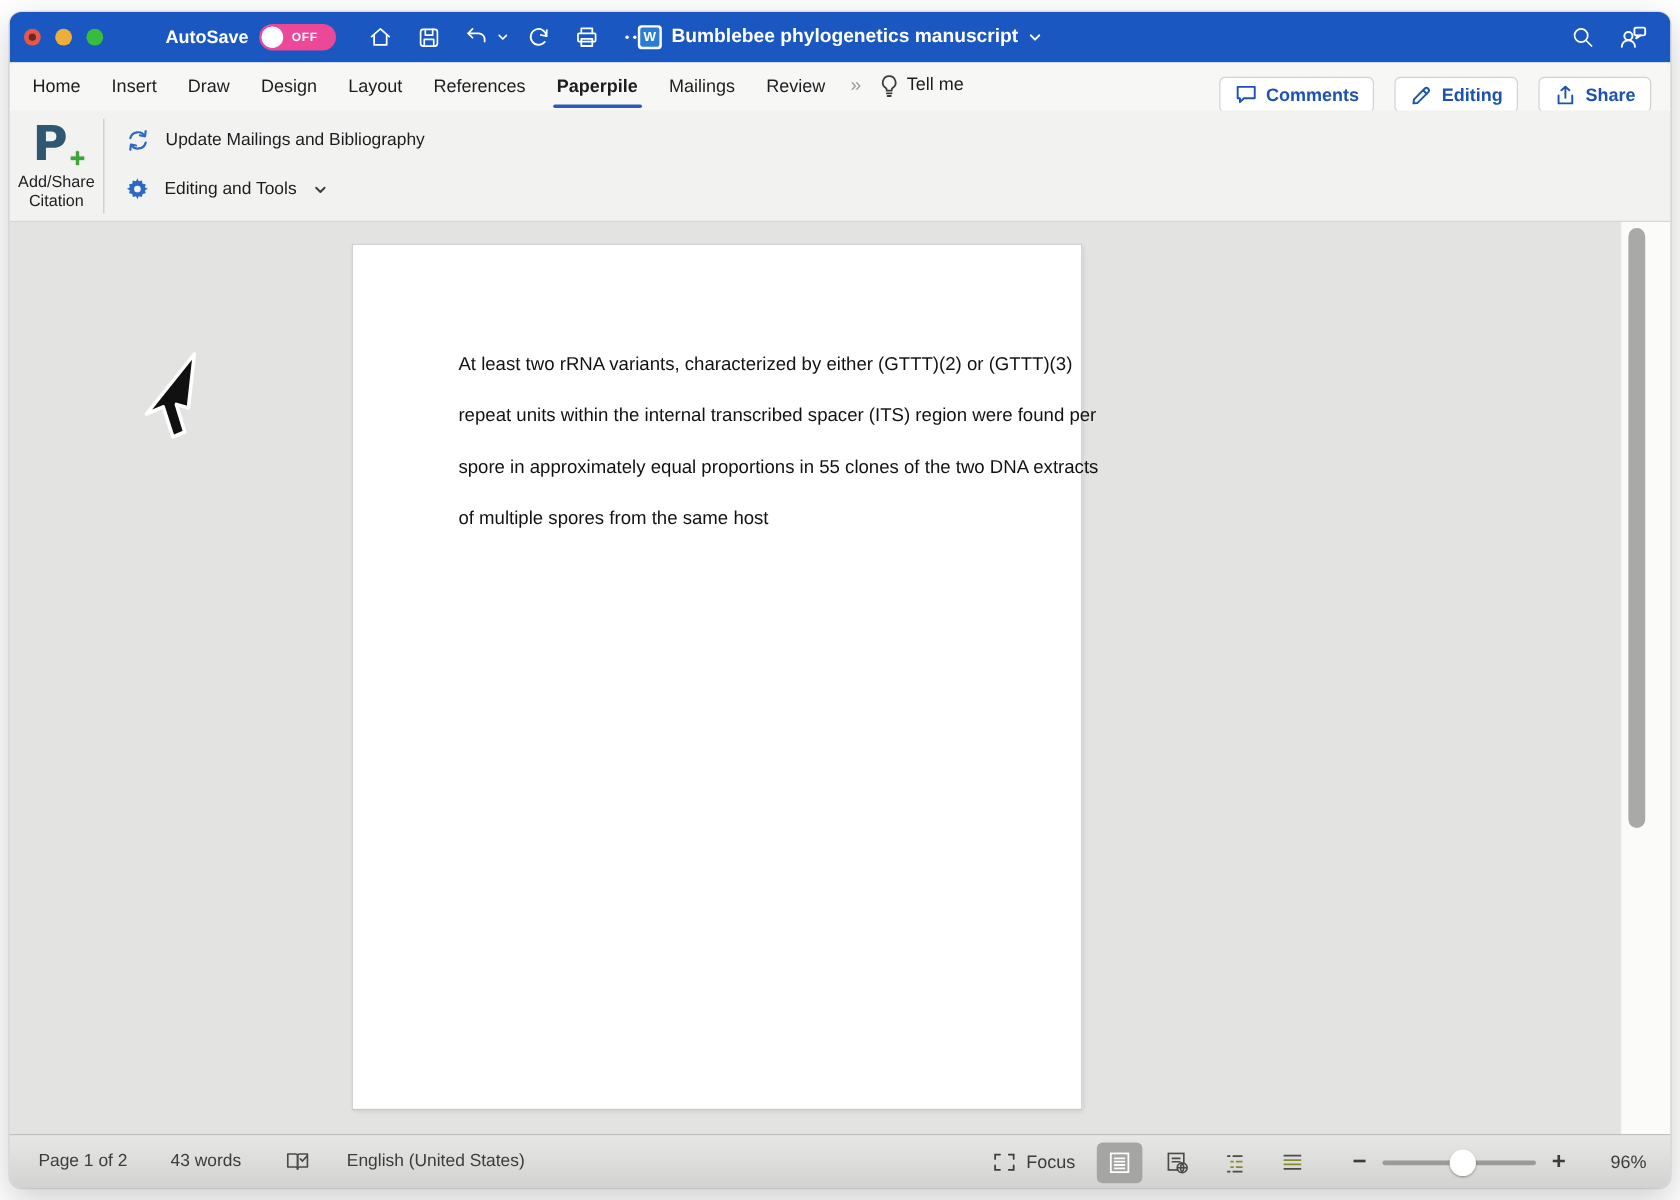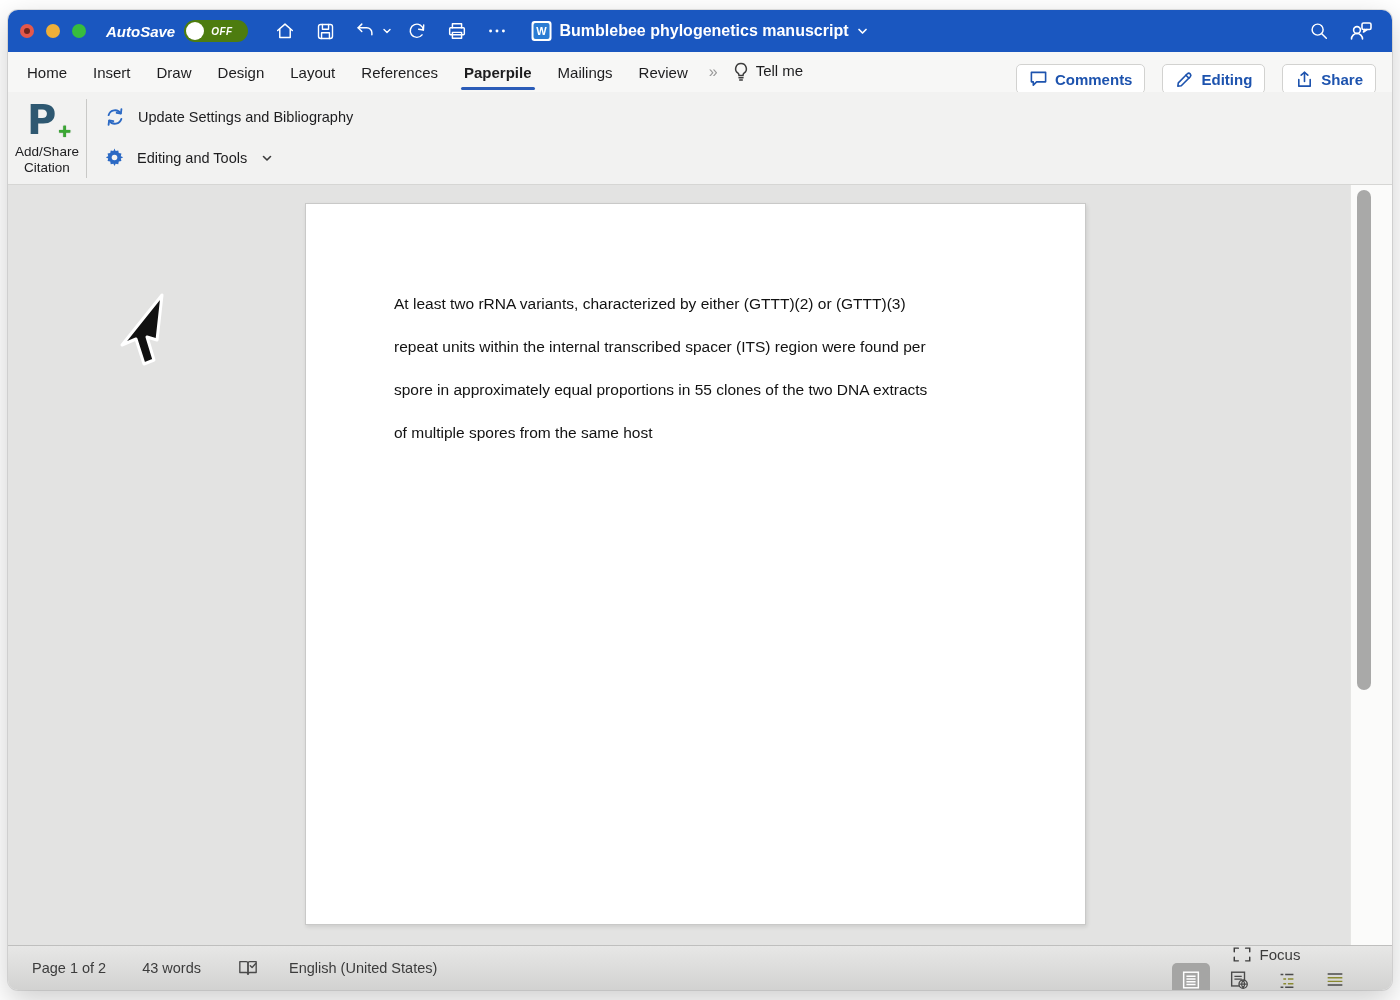--- a/index.html
+++ b/index.html
@@ -10,23 +10,23 @@
     box-shadow:0 0 0 1px rgba(0,0,0,0.10), 0 10px 30px rgba(0,0,0,0.20); }
 
   
   .titlebar { height:42px; background:#1a57c0; display:flex; align-items:center; position:relative; flex:none; }
   .traffic { display:flex; gap:12px; margin-left:12px; }
   .tl { width:14px; height:14px; border-radius:50%; display:flex; align-items:center; justify-content:center; }
   .tl.red { background:#e4584a; }
   .tl.red::after { content:""; width:6px; height:6px; border-radius:50%; background:#71251b; }
   .tl.yellow { background:#eeaf38; }
   .tl.green { background:#37bd3e; }
-  .autosave { display:flex; align-items:center; margin-left:20px; gap:9px;font-style:italic; }
+  .autosave { display:flex; align-items:center; margin-left:52px; gap:9px; }
   .autosave-label { color:#fff; font-size:15px; font-weight:600; }
-  .toggle { width:64px; height:22px; background:#4d7c0f; border-radius:11px; display:flex; align-items:center; padding:2px; }
+  .toggle { width:64px; height:22px; background:#ec4899; border-radius:11px; display:flex; align-items:center; padding:2px; }
   .knob { width:18px; height:18px; background:#fff; border-radius:50%; }
   .toggle-state { color:#fff; font-size:10px; font-weight:700; letter-spacing:0.5px; margin-left:7px; }
   .tb-icons { display:flex; align-items:center; gap:10px; margin-left:22px; }
   .tb-btn { width:30px; height:30px; display:flex; align-items:center; justify-content:center; }
   .tb-btn svg { stroke:#fff; fill:none; stroke-width:1.6; stroke-linecap:round; stroke-linejoin:round; }
   .undo-wrap { display:flex; align-items:center; gap:2px; }
   .doc-title { position:absolute; left:50%; top:0; height:42px; transform:translateX(-50%);
     display:flex; align-items:center; gap:8px; }
   .worddoc-icon { width:20px; height:20px; background:#fff; border-radius:3px; display:flex; align-items:center; justify-content:center; }
   .worddoc-icon span { background:#2b7cd3; color:#fff; font-weight:800; font-size:11px; width:16px; height:16px; border-radius:2px;
@@ -58,35 +58,35 @@
   .addin-label { font-size:13.5px; color:#1d1d1f; text-align:center; line-height:16px; }
   .ribbon-divider { position:absolute; left:78px; top:7px; width:1px; height:79px; background:#c9c9c7; }
   .ribbon-row { position:absolute; left:96px; display:flex; align-items:center; gap:12px; font-size:14.5px; color:#1d1d1f; }
   .ribbon-row svg { flex:none; }
   .row-update { top:14px; }
   .row-settings { top:55px; }
   .chev-dn { margin-left:2px; }
 
   
   .docarea { flex:1; background:#e3e3e2; position:relative; overflow:hidden; }
-  .page { position:absolute; left:297px; top:18px; width:781px; height:722px; background:#fff;
+  .page { position:absolute; left:285px; top:18px; width:609px; height:722px; background:#fff;
     border:1px solid #c9c9c8; box-shadow:1px 2px 4px rgba(0,0,0,0.10); }
   .page-text { position:absolute; left:88px; top:78px; font-size:15.5px; color:#121212; line-height:43px; white-space:nowrap; }
   .cursor { position:absolute; left:108px; top:106px; pointer-events:none; }
   .vscroll { position:absolute; right:0; top:0; bottom:0; width:42px; background:#fbfbfa; border-left:1px solid #e6e6e4; }
   .vthumb { position:absolute; left:6px; top:5px; width:14px; height:500px; background:#a9a9a8; border-radius:7px; }
 
   
   .statusbar { height:45px; background:linear-gradient(180deg,#e7e7e6,#d2d2d1); border-top:1px solid #bfbfbe;
     display:flex; align-items:center; font-size:14.5px; color:#3c3c3c; position:relative; flex:none; }
   .sb-left { display:flex; align-items:center; margin-left:24px; }
   .sb-item { margin-right:36px; }
   .sb-spell { margin-right:30px; display:flex; align-items:center; }
   .sb-spell svg { stroke:#4a4a4a; fill:none; stroke-width:1.5; stroke-linecap:round; stroke-linejoin:round; }
-  .sb-right { position:absolute; right:13px; top:0; height:45px; display:flex; align-items:center;flex-direction:column; }
+  .sb-right { position:absolute; right:0; top:0; height:45px; display:flex; align-items:center; }
   .focus-group { display:flex; align-items:center; gap:8px; margin-right:18px; font-size:15px; }
   .focus-group svg { stroke:#3c3c3c; fill:none; stroke-width:1.6; stroke-linecap:round; }
   .viewbtns { display:flex; align-items:center; gap:10px; margin-right:24px; }
   .viewbtn { width:38px; height:34px; display:flex; align-items:center; justify-content:center; border-radius:5px; }
   .viewbtn.selected { background:#a5a5a4; }
   .zoomctl { display:flex; align-items:center; margin-right:16px; }
   .zoom-minus,.zoom-plus { font-size:20px; font-weight:700; color:#3c3c3c; width:26px; text-align:center; }
   .zoom-track { position:relative; width:128px; height:4px; background:#9a9a99; border-radius:2px; margin:0 6px; }
   .zoom-handle { position:absolute; left:56px; top:50%; transform:translateY(-50%); width:22px; height:22px;
     background:#fff; border-radius:50%; box-shadow:0 1px 2px rgba(0,0,0,0.35); }
@@ -235,21 +235,21 @@
       </div>
     </div>
     <div class="ribbon-divider"></div>
     <div class="ribbon-row row-update">
       <svg width="22" height="22" viewBox="0 0 24 24" style="stroke:#2b69c4;fill:none;stroke-width:2;stroke-linecap:round;stroke-linejoin:round;">
         <path d="M5 10 a7.3 7.3 0 0 1 13.2 -2"></path>
           <path d="M19 3.5 L18.4 8.2 L13.8 7.4"></path>
         <path d="M19 14 a7.3 7.3 0 0 1 -13.2 2"></path>
           <path d="M5 20.5 L5.6 15.8 L10.2 16.6"></path>
       </svg>
-      <span>Update Settings and Bibliography</span>
+      <span>Update Mailings and Bibliography</span>
     </div>
     <div class="ribbon-row row-settings">
       <svg width="21" height="21" viewBox="0 0 24 24" style="fill:#2b69c4;stroke:none;">
         <path d="M12 1.8 l1.3 2.8 3-.7 .6 3 3 .6 -.7 3 2.8 1.3 -2.8 1.3 .7 3 -3 .6 -.6 3 -3 -.7 -1.3 2.8 -1.3 -2.8 -3 .7 -.6 -3 -3 -.6 .7 -3 -2.8 -1.3 2.8 -1.3 -.7 -3 3 -.6 .6 -3 3 .7 z"></path>
         <circle cx="12" cy="12" r="3.2" fill="#f2f2f1"></circle>
       </svg>
       <span>Editing and Tools</span>
       <svg class="chev-dn" width="12" height="12" viewBox="0 0 12 12" style="stroke:#3c3c3c;fill:none;stroke-width:1.6;stroke-linecap:round;stroke-linejoin:round;">
           <path d="M2.5 4.5 L6 8 L9.5 4.5"></path>
         </svg>

